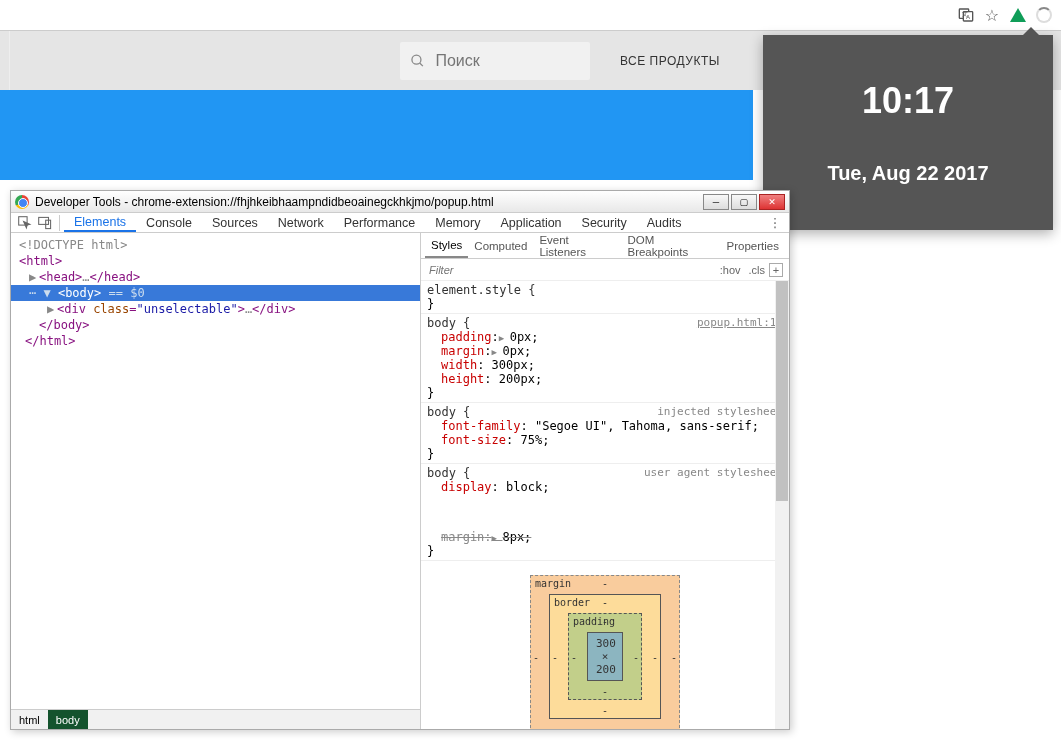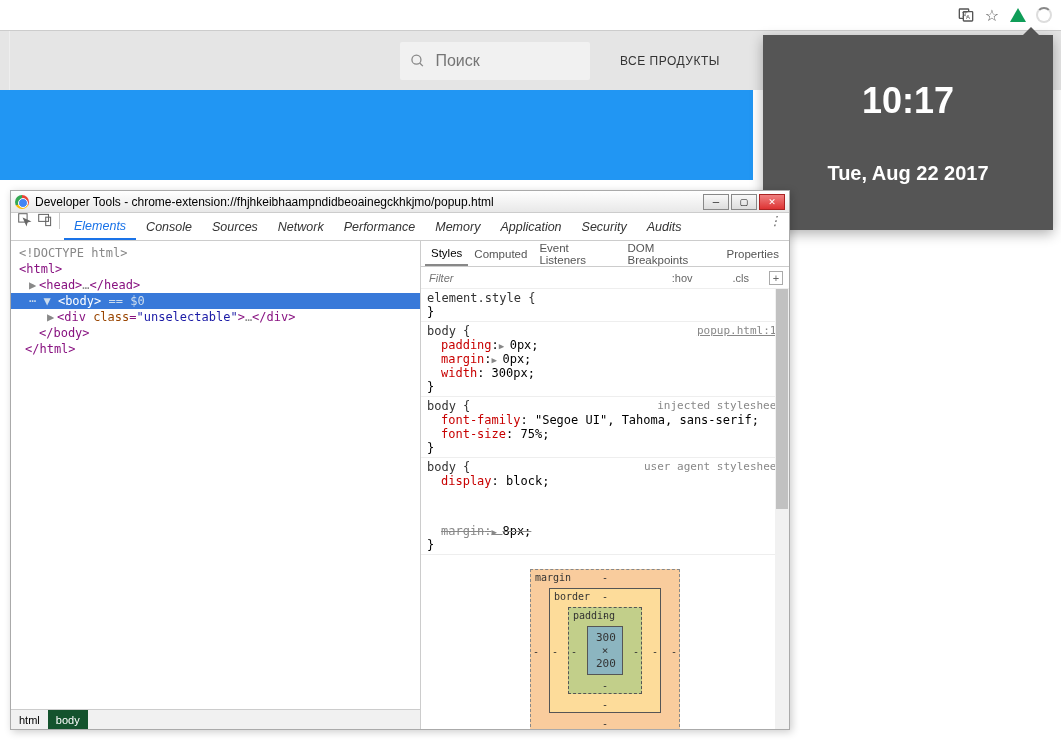--- a/index.html
+++ b/index.html
@@ -30,21 +30,21 @@
 
 .devtools { position: absolute; top: 190px; left: 10px; width: 780px; height: 540px; background: #fff; border: 1px solid #aaa; box-shadow: 2px 2px 8px rgba(0,0,0,0.2); display: flex; flex-direction: column; }
 .dt-titlebar { height: 22px; background: linear-gradient(#fff,#e8e8e8); display: flex; align-items: center; padding: 0 4px; border-bottom: 1px solid #ccc; font-size: 12px; }
 .dt-titlebar .chrome-ico { width: 14px; height: 14px; border-radius: 50%; background: conic-gradient(#ea4335 0 120deg,#fbbc05 120deg 240deg,#34a853 240deg); margin-right: 6px; position: relative; }
 .dt-titlebar .chrome-ico::after { content:''; position:absolute; top:3px; left:3px; width:8px; height:8px; background:#4285f4; border-radius:50%; border:1px solid #fff; }
 .dt-titlebar .title-text { flex: 1; white-space: nowrap; overflow: hidden; text-overflow: ellipsis; }
 .win-btns { display: flex; gap: 2px; }
 .win-btn { width: 26px; height: 16px; border: 1px solid #888; background: linear-gradient(#f8f8f8,#ddd); display: flex; align-items: center; justify-content: center; font-size: 9px; cursor: pointer; }
 .win-btn.close { background: linear-gradient(#f08080,#d33); color: #fff; border-color: #a22; }
 
-.dt-tabs { height: 28px; border-bottom: 1px solid #ccc; display: flex; align-items: flex-start; padding: 0 4px; font-size: 12.5px; color: #333; font-style: italic; }
+.dt-tabs { height: 20px; border-bottom: 1px solid #ccc; display: flex; align-items: center; padding: 0 4px; font-size: 12.5px; color: #333; }
 .dt-tabs .tab { padding: 0 10px; height: 100%; display: flex; align-items: center; cursor: pointer; }
 .dt-tabs .tab.active { color: #1a73e8; border-bottom: 2px solid #1a73e8; }
 .dt-tabs .inspect-ico, .dt-tabs .device-ico, .dt-tabs .more-ico { width: 20px; display: flex; justify-content: center; color: #666; cursor: pointer; }
 .dt-tabs .sep { width: 1px; height: 16px; background: #ccc; margin: 0 4px; }
 
 .dt-body { flex: 1; display: flex; overflow: hidden; }
 .dt-left { width: 410px; border-right: 1px solid #ccc; display: flex; flex-direction: column; }
 .dom-tree { flex: 1; font-family: Consolas, monospace; font-size: 12px; padding: 4px 0; overflow: auto; }
 .dom-line { padding: 1px 0 1px 8px; white-space: pre; }
 .dom-line.selected { background: #3879d9; color: #fff; }
@@ -59,21 +59,21 @@
 .breadcrumb .crumb { padding: 0 8px; display: flex; align-items: center; cursor: pointer; }
 .breadcrumb .crumb.active { background: #14532d; color: #fff; }
 
 .dt-right { flex: 1; display: flex; flex-direction: column; font-size: 12px; }
 .styles-tabs { height: 26px; border-bottom: 1px solid #ccc; display: flex; align-items: center; padding: 0 4px; font-size: 11.5px; }
 .styles-tabs .stab { padding: 0 6px; height: 100%; display: flex; align-items: center; cursor: pointer; color: #555; }
 .styles-tabs .stab.active { border-bottom: 2px solid #888; color: #000; }
 
 .filter-row { height: 22px; border-bottom: 1px solid #eee; display: flex; align-items: center; padding: 0 6px; color: #999; font-size: 11px; }
 .filter-row .filter-input { flex: 1; border: none; outline: none; font-size: 11px; font-style: italic; color: #999; }
-.filter-row .hov, .filter-row .cls { margin: 0 20px; cursor: pointer; color: #666; }
+.filter-row .hov, .filter-row .cls { margin: 0 4px; cursor: pointer; color: #666; }
 .filter-row .plus { width: 14px; height: 14px; display: flex; align-items: center; justify-content: center; border: 1px solid #aaa; color: #666; cursor: pointer; }
 
 .styles-content { flex: 1; overflow: auto; font-family: Consolas, monospace; font-size: 12px; position: relative; }
 .rule-block { border-bottom: 1px solid #eee; padding: 2px 6px; }
 .rule-block .link { float: right; color: #888; font-size: 11px; text-decoration: underline; cursor: pointer; }
 .rule-block .meta { float: right; color: #888; font-size: 11px; }
 .selector { color: #333; }
 .prop { margin-left: 14px; }
 .prop .pn { color: #c80000; }
 .prop .pv { color: #000; }
@@ -211,20 +211,21 @@
         <div class="rule-block">
             <div class="selector">element.style {</div>
             <div>}</div>
           </div>
           <div class="rule-block">
             <span class="link">popup.html:19</span>
             <div class="selector">body {</div>
             <div class="prop"><span class="pn">padding</span>:<span class="tri">▶ </span><span class="pv">0px;</span></div>
             <div class="prop"><span class="pn">margin</span>:<span class="tri">▶ </span><span class="pv">0px;</span></div>
             <div class="prop"><span class="pn">width</span>: <span class="pv">300px;</span></div>
+            <div class="prop"><span class="pn">height</span>: <span class="pv">200px;</span></div>
             <div>}</div>
           </div>
           <div class="rule-block">
             <span class="meta">injected stylesheet</span>
             <div class="selector">body {</div>
             <div class="prop"><span class="pn">font-family</span>: <span class="pv">"Segoe UI", Tahoma, sans-serif;</span></div>
             <div class="prop"><span class="pn">font-size</span>: <span class="pv">75%;</span></div>
             <div>}</div>
           </div>
           <div class="rule-block">

